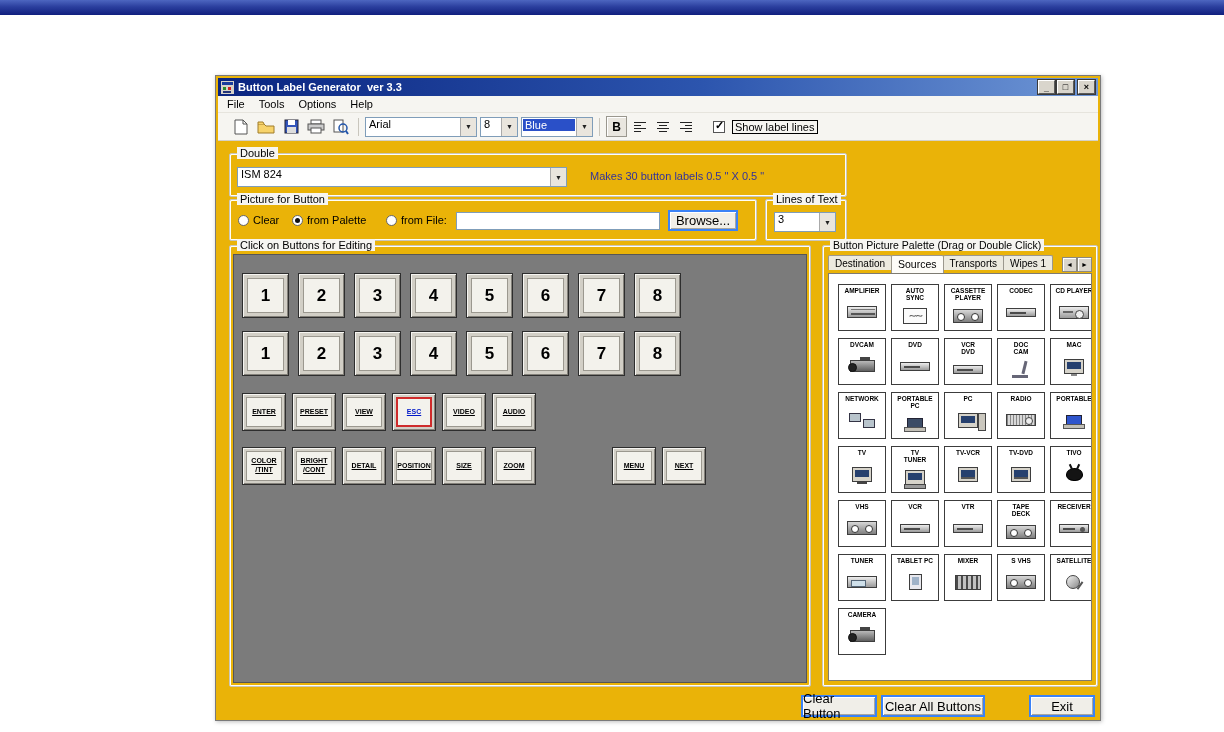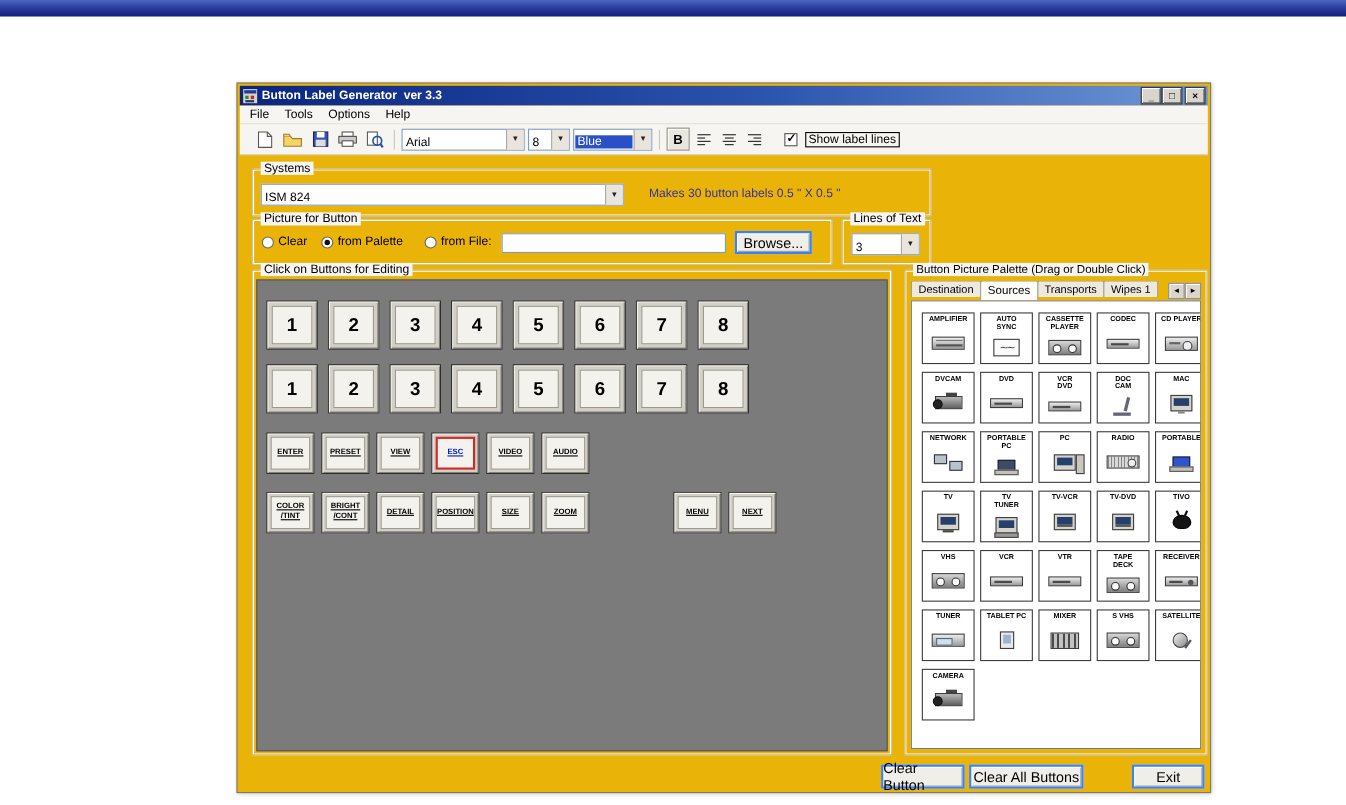--- a/index.html
+++ b/index.html
@@ -27,21 +27,21 @@
 
   
   .menubar{position:absolute;left:2px;top:20px;right:2px;height:16px;display:flex;
     align-items:center;padding-left:2px;background:#f6f5f1}
   .menu-item{padding:1px 7px}
   .toolbar{position:absolute;left:2px;top:36px;right:2px;height:29px;display:flex;
     align-items:center;padding-left:12px;gap:3px;border-top:1px solid #e6e4dd;
     border-bottom:1px solid #d4d1c8;background:#f6f5f1}
   .tbtn{width:22px;height:22px;display:flex;align-items:center;justify-content:center}
   .tsep{width:1px;height:18px;background:#c9c6bd;margin:0 3px}
-  .combo{display:flex;align-items:flex-end;height:20px;background:#fff;
+  .combo{display:flex;align-items:flex-start;height:20px;background:#fff;
     border:1px solid #7f9db9;font-size:11px}
   .combo .val{flex:1;padding:0 3px;white-space:nowrap;overflow:hidden}
   .combo .val.hl{background:#2a50c8;color:#fff;margin:1px;padding:0 2px}
   .combo .dd{width:16px;height:100%;background:#e9e5dd;border-left:1px solid #aaa;
     display:flex;align-items:center;justify-content:center;font-size:7px;color:#222}
   .combo.font{width:112px}.combo.size{width:38px}.combo.color{width:72px}
   .tbtn.bold{width:21px;height:21px;border:1px solid #9a978e;background:#e9e6df;
     box-shadow:inset 1px 1px 0 #fff;font-weight:bold;font-size:12px}
   .tbtn.alignb{width:20px;height:20px}
   .al{width:12px;height:10px;display:flex;flex-direction:column;justify-content:space-between}
@@ -293,21 +293,21 @@
           <i></i>
           <i></i>
           <i></i>
         </span>
     </div>
     <span class="cb"></span>
     <span class="cb-label">Show label lines</span>
   </div>
 
   <div class="group systems">
-    <span class="glabel">Systems</span>
+    <span class="glabel">Double</span>
     <div class="combo sys">
       <span class="val">ISM 824</span>
       <span class="dd">▼</span>
     </div>
     <span class="sys-info">Makes 30 button labels 0.5 " X  0.5 "</span>
   </div>
 
   <div class="group picture">
     <span class="glabel">Picture for Button</span>
     <div class="radio-opt ropt-none">

